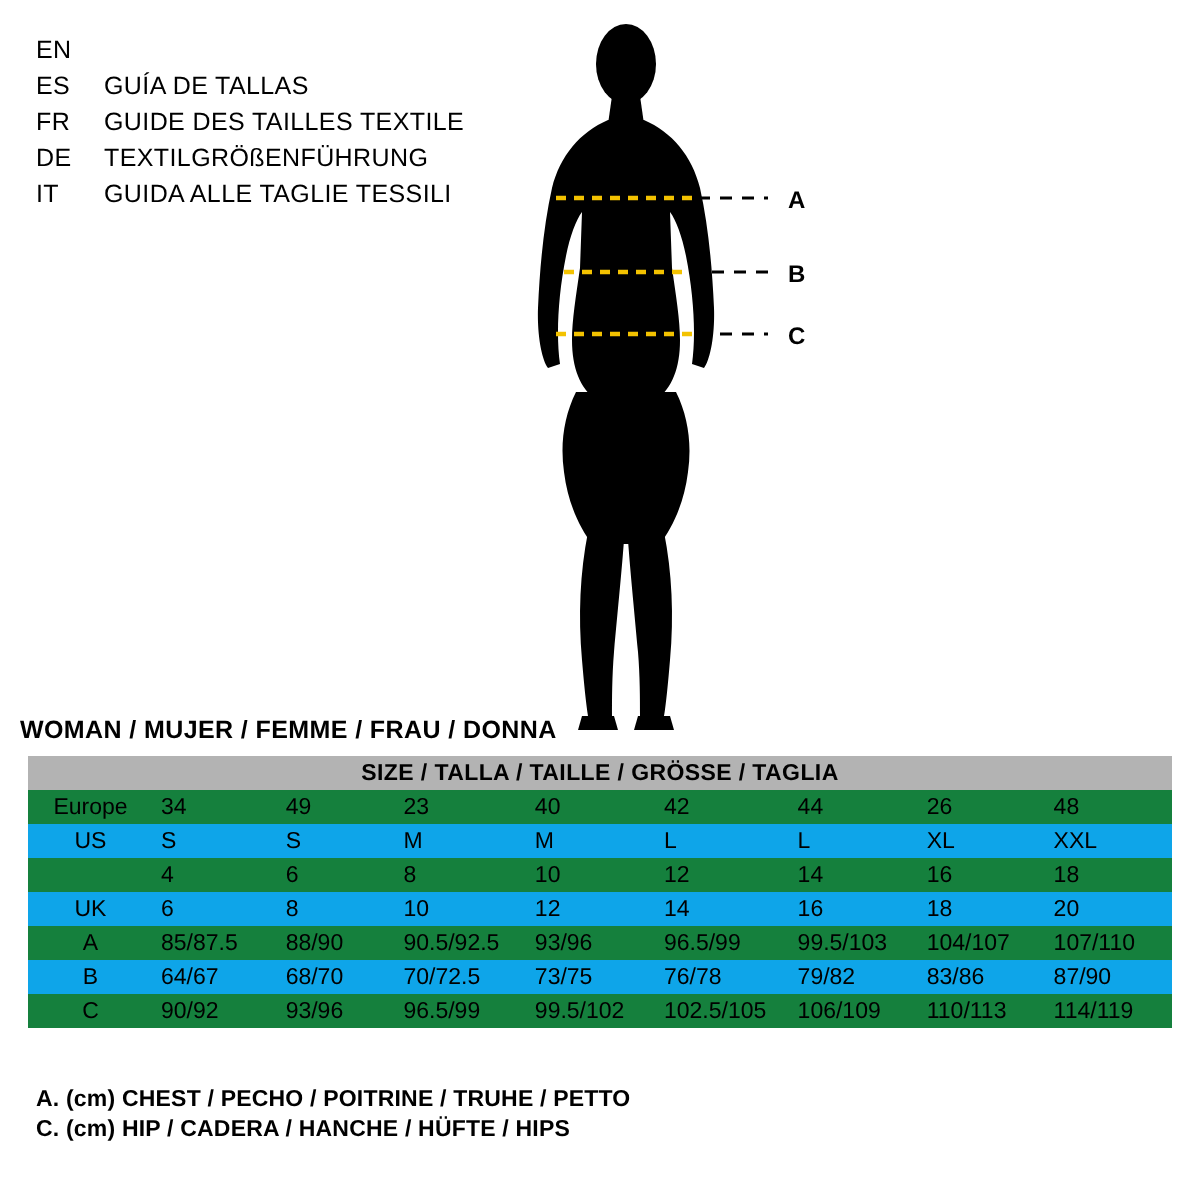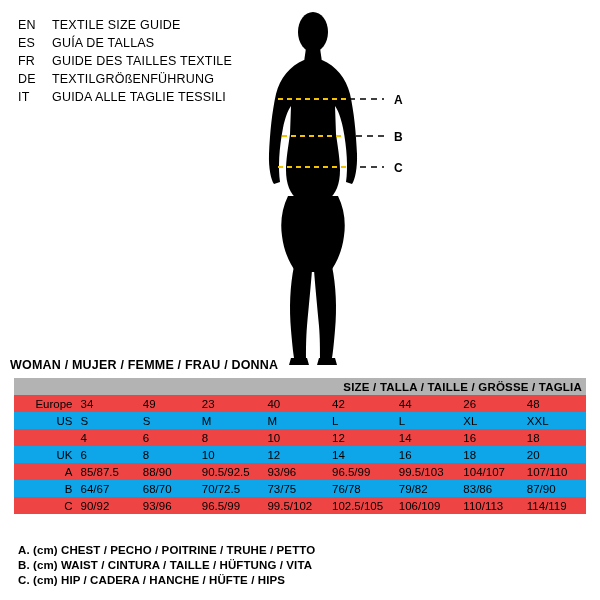--- a/index.html
+++ b/index.html
@@ -86,25 +86,25 @@
     height: 17px;
     padding: 0 4px;
     white-space: nowrap;
   }
   .row-head td {
     background: #b3b3b3;
     font-weight: bold;
     font-size: 11.5px;
     letter-spacing: 0.2px;
   }
-  .row-shade td { background: #ef4444; }
+  .row-shade td { background: #15803d; }
   .row-plain td { background: #0ea5e9; }
   .c-label {
     width: 64px;
-    text-align: right;
+    text-align: center;
     padding-left: 6px;
   }
   .c-val {
     text-align: left;
     width: 63px;
   }
 
   
   .legend {
     position: absolute;
@@ -120,21 +120,20 @@
   }
 </style>
 </head>
 <body>
 
 <div class="page">
 
   <div class="lang-block">
     <div class="lang-row">
       <div class="lang-code">EN</div>
-      <div class="lang-text">TEXTILE SIZE GUIDE</div>
     </div>
     <div class="lang-row">
       <div class="lang-code">ES</div>
       <div class="lang-text">GUÍA DE TALLAS</div>
     </div>
     <div class="lang-row">
       <div class="lang-code">FR</div>
       <div class="lang-text">GUIDE DES TAILLES TEXTILE</div>
     </div>
     <div class="lang-row">
@@ -306,17 +305,16 @@
         <td class="c-val">102.5/105</td>
         <td class="c-val">106/109</td>
         <td class="c-val">110/113</td>
         <td class="c-val">114/119</td>
       </tr>
     </tbody>
   </table>
 
   <div class="legend">
     <div class="legend-row">A. (cm) CHEST / PECHO / POITRINE / TRUHE / PETTO</div>
-    <div class="legend-row">B. (cm) WAIST / CINTURA / TAILLE / HÜFTUNG / VITA</div>
     <div class="legend-row">C. (cm) HIP / CADERA / HANCHE / HÜFTE / HIPS</div>
   </div>
 
 </div>
 
 </body></html>

